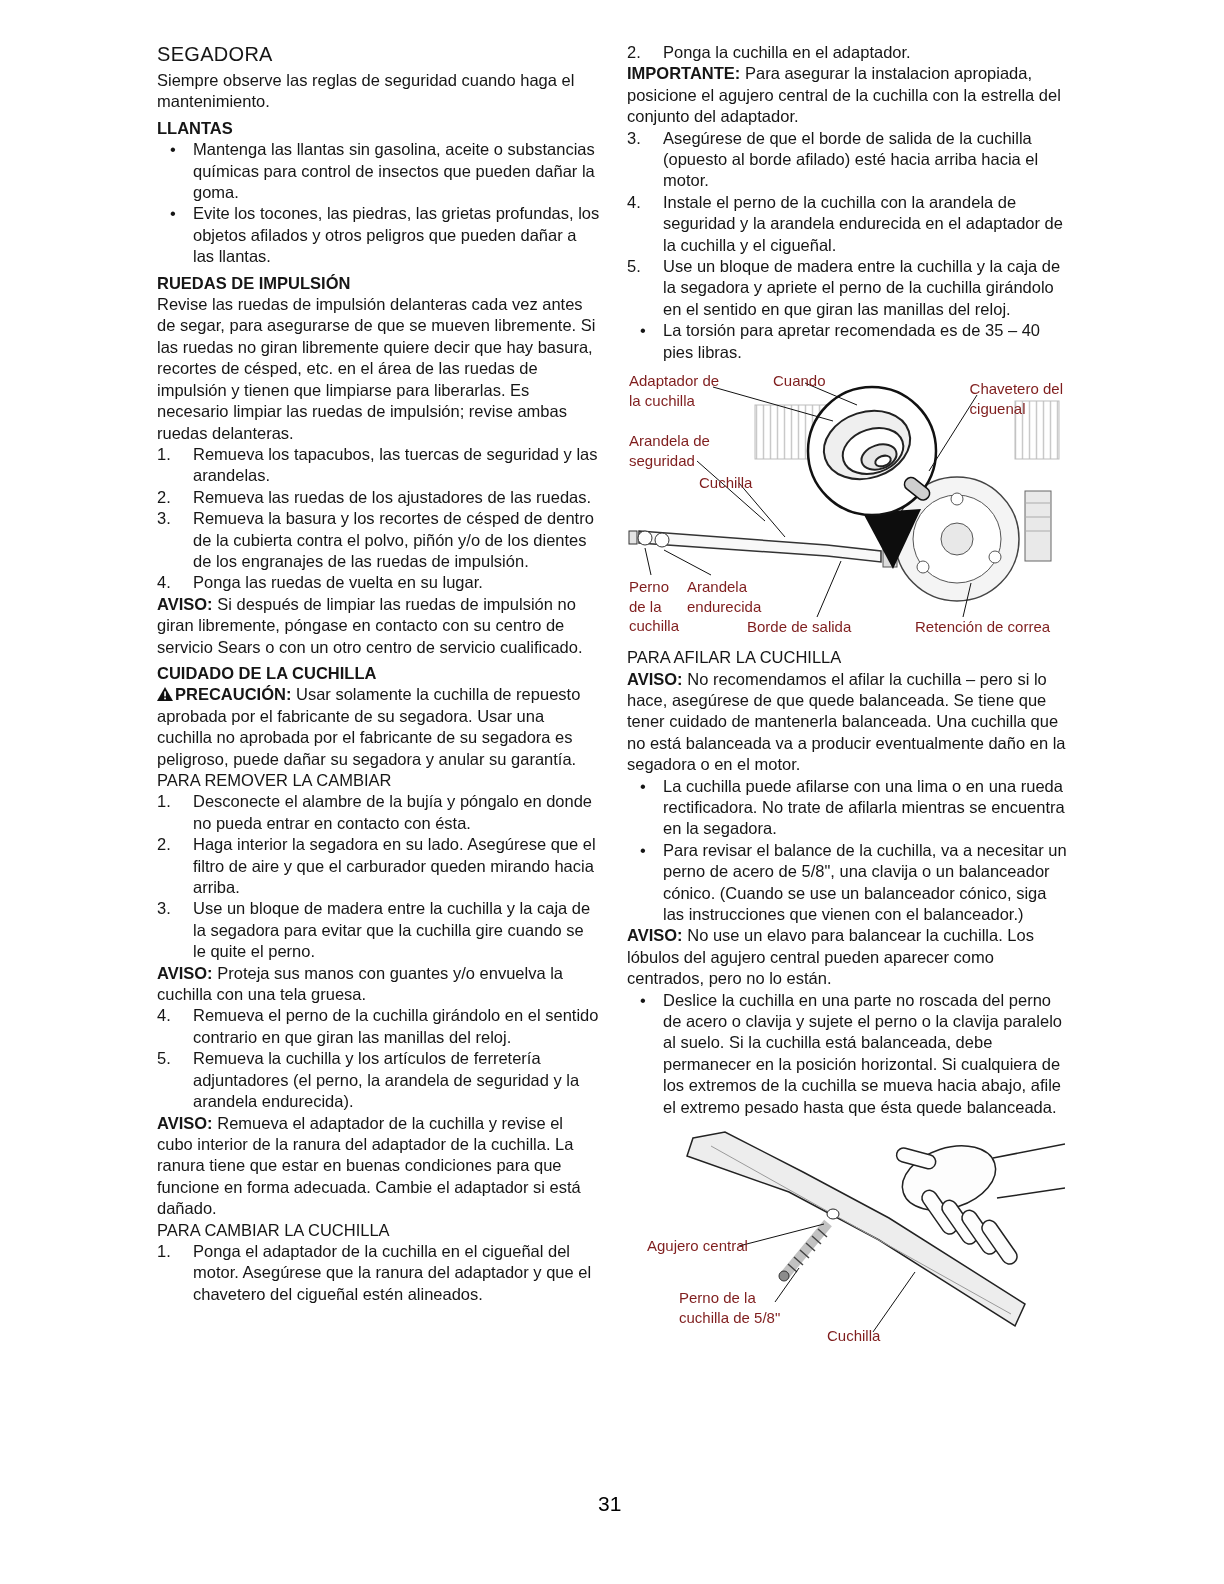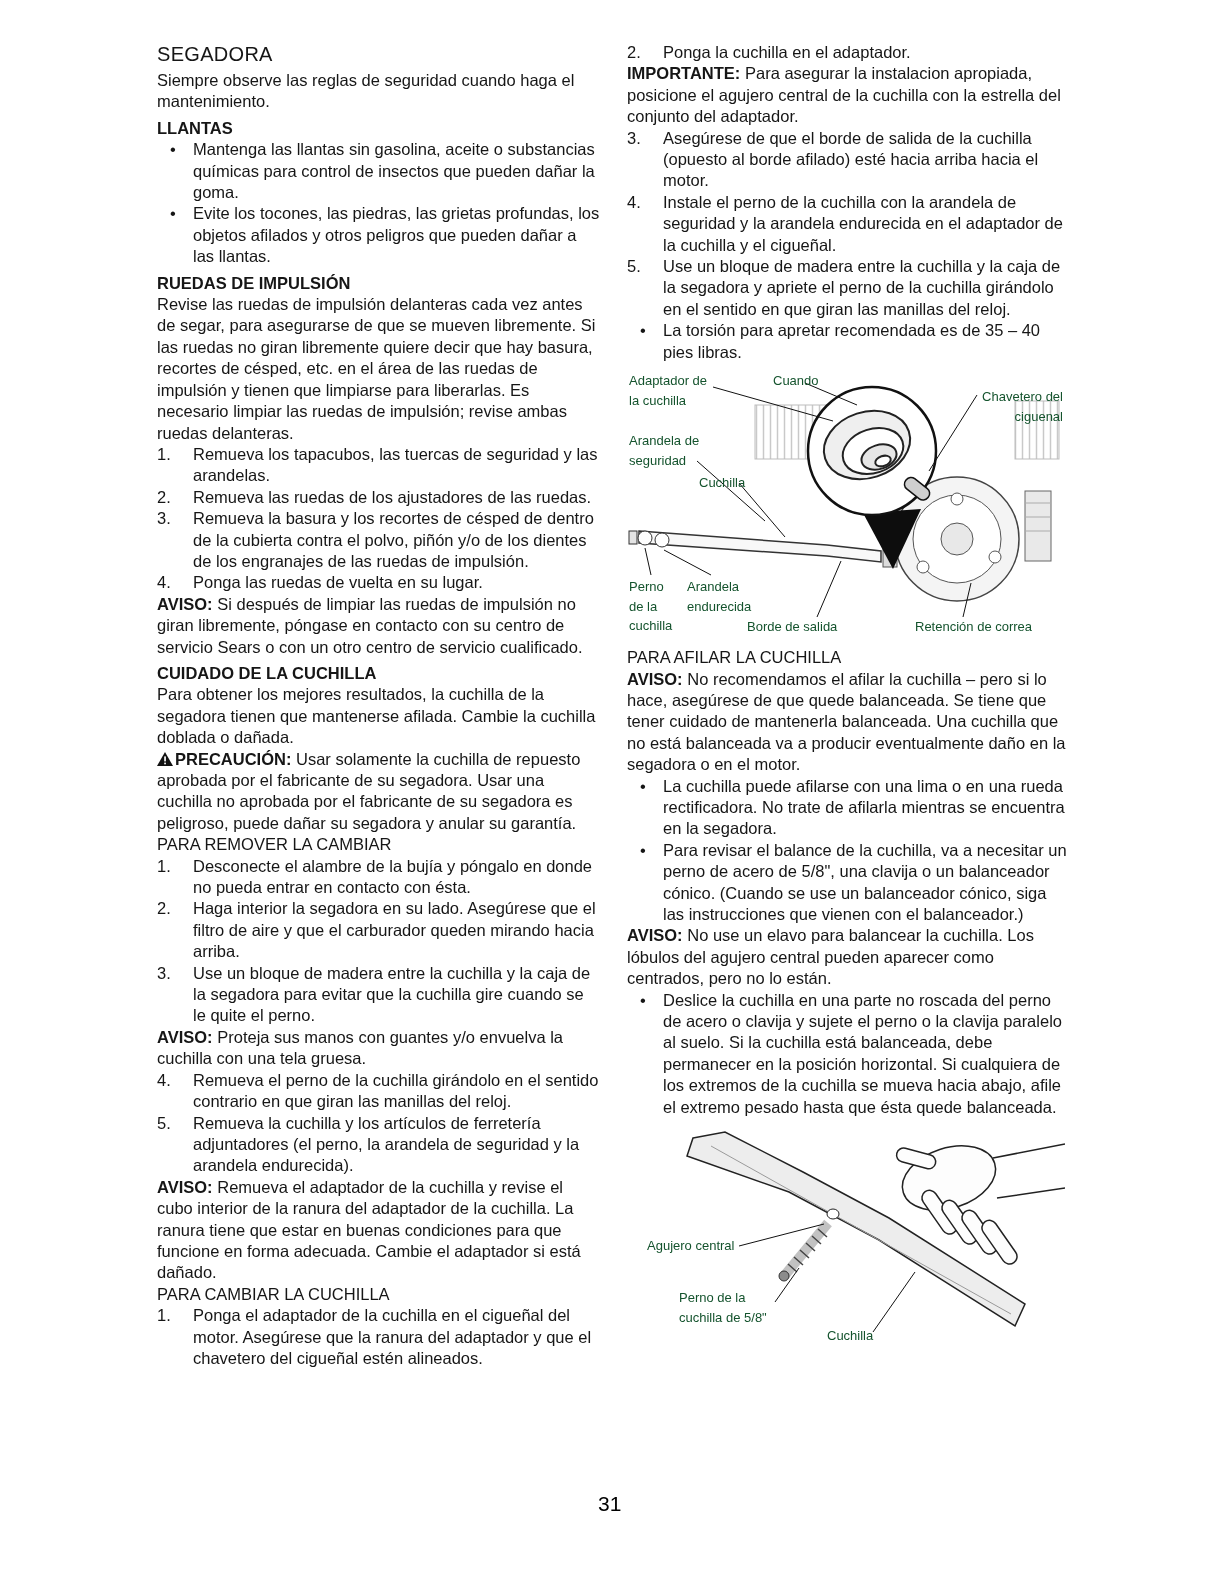--- a/index.html
+++ b/index.html
@@ -17,21 +17,21 @@
   .blk.h2{font-weight:700;margin-top:5px}
   b,.b{font-weight:700}
   .blk.num,.blk.bullet{display:flex;align-items:flex-start}
   .blk.num .marker{flex:0 0 36px}
   .blk.bullet .marker{flex:0 0 36px;padding-left:13px;box-sizing:border-box}
   .itxt{flex:1}
   .figure{position:relative;width:438px}
   #figure1{height:272px;margin:8px 0 4px 0}
   #figure2{height:232px;margin:8px 0 0 0}
   .figsvg{position:absolute;left:0;top:0}
-  .figlabel{position:absolute;font-size:13px;line-height:19.5px;white-space:pre-line;color:#14532d}
+  .figlabel{position:absolute;font-size:15px;line-height:19.5px;white-space:pre-line;color:#7f1d1d}
   #page-number{position:absolute;left:598px;top:1492px;font-size:21px;color:#000000}
   .warnicon{vertical-align:-1px;margin-right:2px}
 </style>
 </head>
 <body>
 
 <div class="page">
 
   <div class="col" id="left-col">
       <div class="blk h1"><span>SEGADORA</span></div>
@@ -58,21 +58,20 @@
       <div class="blk num">
         <span class="marker">3.</span>
         <span class="itxt">Remueva la basura y los recortes de césped de dentro de la cubierta contra el polvo, piñón y/o de los dientes de los engranajes de las ruedas de impulsión.</span>
       </div>
       <div class="blk num">
         <span class="marker">4.</span>
         <span class="itxt">Ponga las ruedas de vuelta en su lugar.</span>
       </div>
       <div class="blk p"><b>AVISO:</b> <span>Si después de limpiar las ruedas de impulsión no giran libremente, póngase en contacto con su centro de servicio Sears o con un otro centro de servicio cualificado.</span></div>
       <div class="blk h2"><span>CUIDADO DE LA CUCHILLA</span></div>
-      <div class="blk p"><span>Para obtener los mejores resultados, la cuchilla de la segadora tienen que mantenerse afilada. Cambie la cuchilla doblada o dañada.</span></div>
       <div class="blk caution"><svg class="warnicon" width="16" height="14" viewBox="0 0 16 14">
           <path d="M8 0 L16 14 L0 14 Z" fill="#111"></path>
           <rect x="7.2" y="4.4" width="1.7" height="5" fill="#fff"></rect>
           <rect x="7.2" y="10.6" width="1.7" height="1.7" fill="#fff"></rect>
         </svg><b>PRECAUCIÓN:</b> <span>Usar solamente la cuchilla de repuesto aprobada por el fabricante de su segadora. Usar una cuchilla no aprobada por el fabricante de su segadora es peligroso, puede dañar su segadora y anular su garantía.</span></div>
       <div class="blk p"><span>PARA REMOVER LA CAMBIAR</span></div>
       <div class="blk num">
         <span class="marker">1.</span>
         <span class="itxt">Desconecte el alambre de la bujía y póngalo en donde no pueda entrar en contacto con ésta.</span>
       </div>
@@ -173,21 +172,21 @@
           <path d="M112 112 L158 166"></path>
           <path d="M24 204 L18 177"></path>
           <path d="M84 204 L37 179"></path>
           <path d="M190 246 L214 190"></path>
           <path d="M336 246 L344 212"></path>
         </g>
       </svg>
       <div class="figlabel" style="left:2px;top:0">Adaptador de
 la cuchilla</div>
       <div class="figlabel" style="left:146px;top:0">Cuando</div>
-      <div class="figlabel" style="right:2px;top:16px;text-align:right">Chavetero del
+      <div class="figlabel" style="right:2px;top:8px;">Chavetero del
 ciguenal</div>
       <div class="figlabel" style="left:2px;top:60px">Arandela de
 seguridad</div>
       <div class="figlabel" style="left:72px;top:102px">Cuchilla</div>
       <div class="figlabel" style="left:2px;top:206px">Perno
 de la
 cuchilla</div>
       <div class="figlabel" style="left:60px;top:206px">Arandela
 endurecida</div>
       <div class="figlabel" style="left:120px;top:246px">Borde de salida</div>

